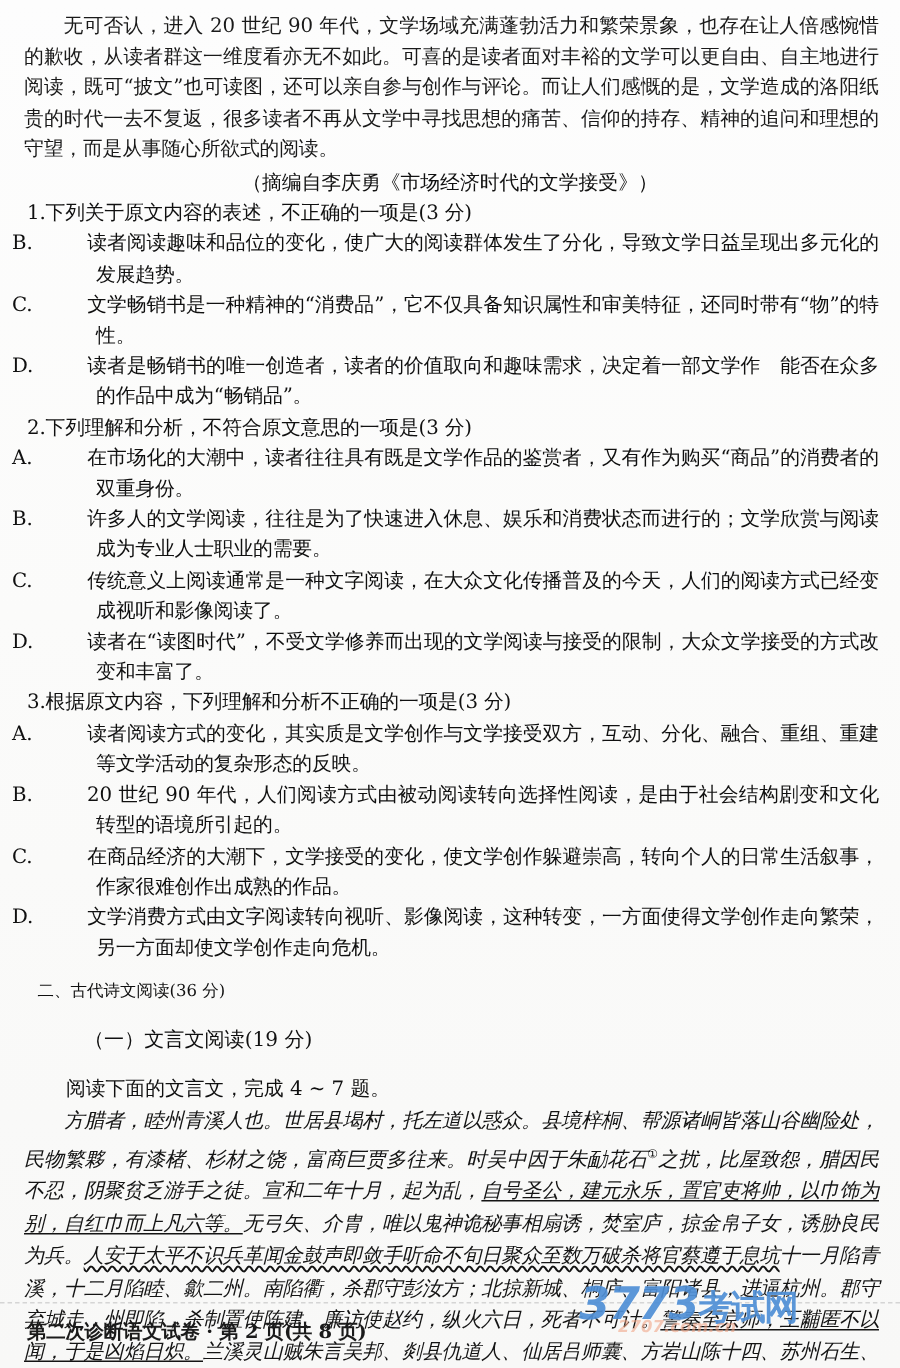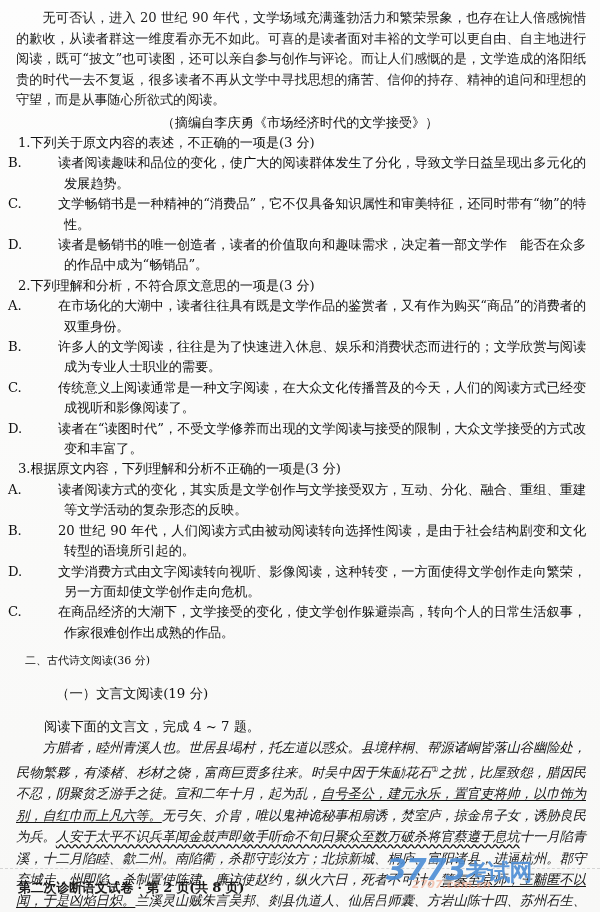--- a/index.html
+++ b/index.html
@@ -231,24 +231,24 @@
 
   <p class="q-stem">3.根据原文内容，下列理解和分析不正确的一项是(3 分)</p>
 
   <p class="opt">
     <span class="lt">A.</span><span>读者阅读方式的变化，其实质是文学创作与文学接受双方，互动、分化、融合、重组、重建等文学活动的复杂形态的反映。</span>
   </p>
   <p class="opt">
     <span class="lt">B.</span><span>20 世纪 90 年代，人们阅读方式由被动阅读转向选择性阅读，是由于社会结构剧变和文化转型的语境所引起的。</span>
   </p>
   <p class="opt">
+    <span class="lt">C.</span><span>在商品经济的大潮下，文学接受的变化，使文学创作躲避崇高，转向个人的日常生活叙事，作家很难创作出成熟的作品。</span>
+  </p>
+  <p class="opt">
     <span class="lt">D.</span><span>文学消费方式由文字阅读转向视听、影像阅读，这种转变，一方面使得文学创作走向繁荣，另一方面却使文学创作走向危机。</span>
-  </p>
-  <p class="opt">
-    <span class="lt">C.</span><span>在商品经济的大潮下，文学接受的变化，使文学创作躲避崇高，转向个人的日常生活叙事，作家很难创作出成熟的作品。</span>
   </p>
 
   <p class="sec-head">二、古代诗文阅读(36 分)</p>
 
   <p class="sub-head">（一）文言文阅读(19 分)</p>
 
   <p class="instr">阅读下面的文言文，完成 4 ~ 7 题。</p>
 
   <p class="classical indent2">
     <span>方腊者，睦州青溪人也。世居县堨村，托左道以惑众。县境梓桐、帮源诸峒皆落山谷幽险处，民物繁夥，有漆楮、杉材之饶，富商巨贾多往来。时吴中因于朱勔花石</span><span class="fn">①</span><span>之扰，比屋致怨，腊因民不忍，阴聚贫乏游手之徒。宣和二年十月，起为乱，</span><span class="u">自号圣公，建元永乐，置官吏将帅，以巾饰为别，自红巾而上凡六等。</span><span>无弓矢、介胄，唯以鬼神诡秘事相扇诱，焚室庐，掠金帛子女，诱胁良民为兵。</span><span class="uw">人安于太平不识兵革闻金鼓声即敛手听命不旬日聚众至数万破杀将官蔡遵于息坑</span><span>十一月陷青溪，十二月陷睦、歙二州。南陷衢，杀郡守彭汝方；北掠新城、桐庐、富阳诸县，进逼杭州。郡守弃城走，州即陷，杀制置使陈建、廉访使赵约，纵火六日，死者不可计。</span><span class="u">警奏至京师，王黼匿不以闻，于是凶焰日炽。</span><span>兰溪灵山贼朱言吴邦、剡县仇道人、仙居吕师囊、方岩山陈十四、苏州石生、归安陆行儿皆合党应之，东南大震。发运使陈亨伯请调</span>

